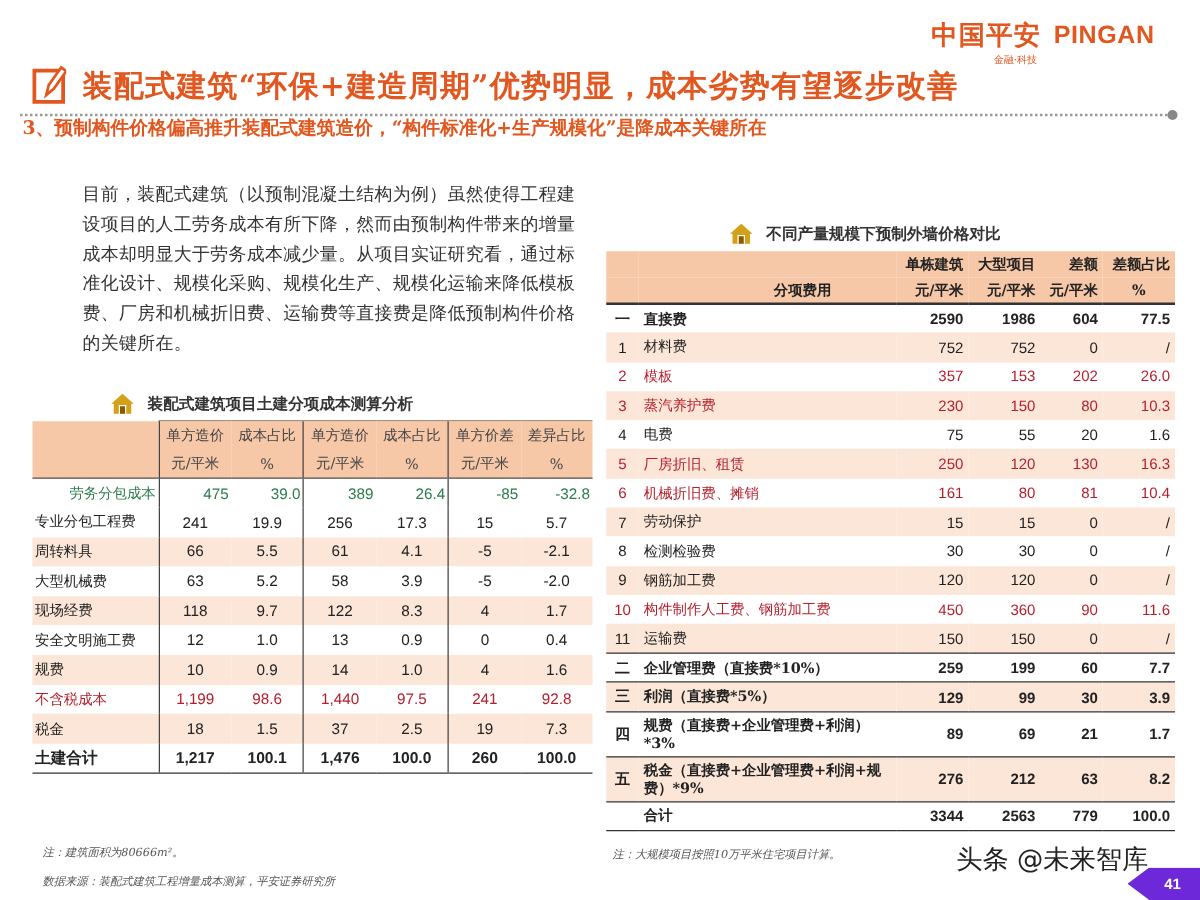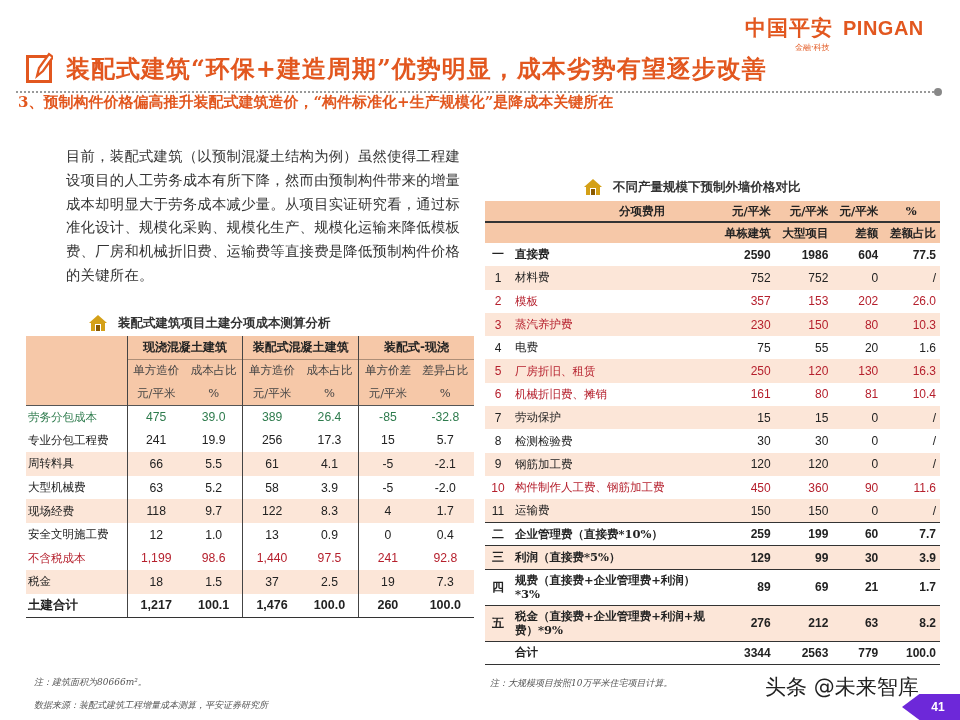--- a/index.html
+++ b/index.html
@@ -20,21 +20,21 @@
 .house{width:20px;height:18px;margin-right:10px;}
 table{position:absolute;border-collapse:collapse;font-family:"Liberation Sans",sans-serif;}
 #t1{left:26px;top:336px;width:448px;font-size:12.2px;}
 #t1 td{height:23.6px;text-align:center;padding:0 2px;}
 #t1 .hd td{background:#f6c8a8;height:23px;}
 #t1 .hd .h1{font-family:"DejaVu Serif",serif;font-weight:bold;font-size:12px;}
 #t1 .hd .h2{font-family:"DejaVu Serif",serif;font-size:11.5px;color:#444;}
 #t1 .lbl{text-align:left;font-family:"DejaVu Serif",serif;font-size:11.5px;width:101px;}
 #t1 .vsep{border-left:1px solid #444;}
 #t1 .band td{background:#fce6d8;}
-#t1 .green td{color:#2e7b4d;}
+#t1 .green td{color:#2e7b4d;text-align:right;}
 #t1 .red td{color:#b51f2c;}
 #t1 .bold td{font-weight:bold;font-size:12.5px;}
 #t1 .bold .lbl{font-family:"DejaVu Serif",serif;}
 #t1 tr.topline td{border-top:1px solid #555;}
 #t1 tr.last td{border-bottom:1.5px solid #333;}
 #t1 .hsubline td.hx{border-top:1px solid #ad8e77;}
 .note{position:absolute;font-family:"DejaVu Serif",serif;font-style:italic;font-size:9px;color:#555;}
 #t2{left:485px;top:201px;width:455px;font-size:12px;}
 #t2 td{height:23.3px;padding:0 4px;text-align:right;}
 #t2 .hd td{background:#f6c8a8;height:21px;font-family:"DejaVu Serif",serif;font-weight:bold;font-size:11.5px;}
@@ -81,26 +81,20 @@
   <svg class="house" viewBox="0 0 20 18">
       <path d="M10 1 L19 9 L17 9 L17 17 L3 17 L3 9 L1 9 Z" fill="#d4a017"></path>
       <rect x="7" y="10" width="6" height="7" fill="#fff"></rect>
       <rect x="8" y="11" width="4" height="6" fill="#8a5a00"></rect>
     </svg>
   <span>装配式建筑项目土建分项成本测算分析</span>
 </div>
 
 <table id="t1">
   <tbody>
-      <tr class="hd">
-    <td class="lbl"></td>
-    <td class="h1 vsep" colspan="2">现浇混凝土建筑</td>
-    <td class="h1 vsep" colspan="2">装配式混凝土建筑</td>
-    <td class="h1 vsep" colspan="2">装配式-现浇</td>
-  </tr>
   <tr class="hd hsubline">
     <td class="lbl"></td>
     <td class="h2 vsep hx">单方造价</td>
     <td class="h2 hx">成本占比</td>
     <td class="h2 vsep hx">单方造价</td>
     <td class="h2 hx">成本占比</td>
     <td class="h2 vsep hx">单方价差</td>
     <td class="h2 hx">差异占比</td>
   </tr>
   <tr class="hd">
@@ -161,20 +155,29 @@
       </tr>
       <tr class="">
         <td class="lbl">安全文明施工费</td>
         <td class="vsep">12</td>
         <td class="">1.0</td>
         <td class="vsep">13</td>
         <td class="">0.9</td>
         <td class="vsep">0</td>
         <td class="">0.4</td>
       </tr>
+      <tr class="band">
+        <td class="lbl">规费</td>
+        <td class="vsep">10</td>
+        <td class="">0.9</td>
+        <td class="vsep">14</td>
+        <td class="">1.0</td>
+        <td class="vsep">4</td>
+        <td class="">1.6</td>
+      </tr>
       <tr class="red">
         <td class="lbl">不含税成本</td>
         <td class="vsep">1,199</td>
         <td class="">98.6</td>
         <td class="vsep">1,440</td>
         <td class="">97.5</td>
         <td class="vsep">241</td>
         <td class="">92.8</td>
       </tr>
       <tr class="band">
@@ -205,35 +208,35 @@
   <svg class="house" viewBox="0 0 20 18">
       <path d="M10 1 L19 9 L17 9 L17 17 L3 17 L3 9 L1 9 Z" fill="#d4a017"></path>
       <rect x="7" y="10" width="6" height="7" fill="#fff"></rect>
       <rect x="8" y="11" width="4" height="6" fill="#8a5a00"></rect>
     </svg>
   <span>不同产量规模下预制外墙价格对比</span>
 </div>
 
 <table id="t2">
   <tbody>
-      <tr class="hd hdlast">
+      <tr class="hd">
+    <td class="num"></td>
+    <td class="name"></td>
+    <td>单栋建筑</td>
+    <td>大型项目</td>
+    <td>差额</td>
+    <td>差额占比</td>
+  </tr>
+  <tr class="hd hdlast">
     <td class="num"></td>
     <td class="name" style="text-align:center;font-weight:bold;padding-left:60px;">分项费用</td>
     <td>元/平米</td>
     <td>元/平米</td>
     <td>元/平米</td>
     <td style="text-align:center;">%</td>
-  </tr>
-  <tr class="hd">
-    <td class="num"></td>
-    <td class="name"></td>
-    <td>单栋建筑</td>
-    <td>大型项目</td>
-    <td>差额</td>
-    <td>差额占比</td>
   </tr>
   </tbody>
     <tbody id="t2body">
       <tr class="bold">
         <td class="num">一</td>
         <td class="name">直接费</td>
         <td>2590</td>
         <td>1986</td>
         <td>604</td>
         <td>77.5</td>

